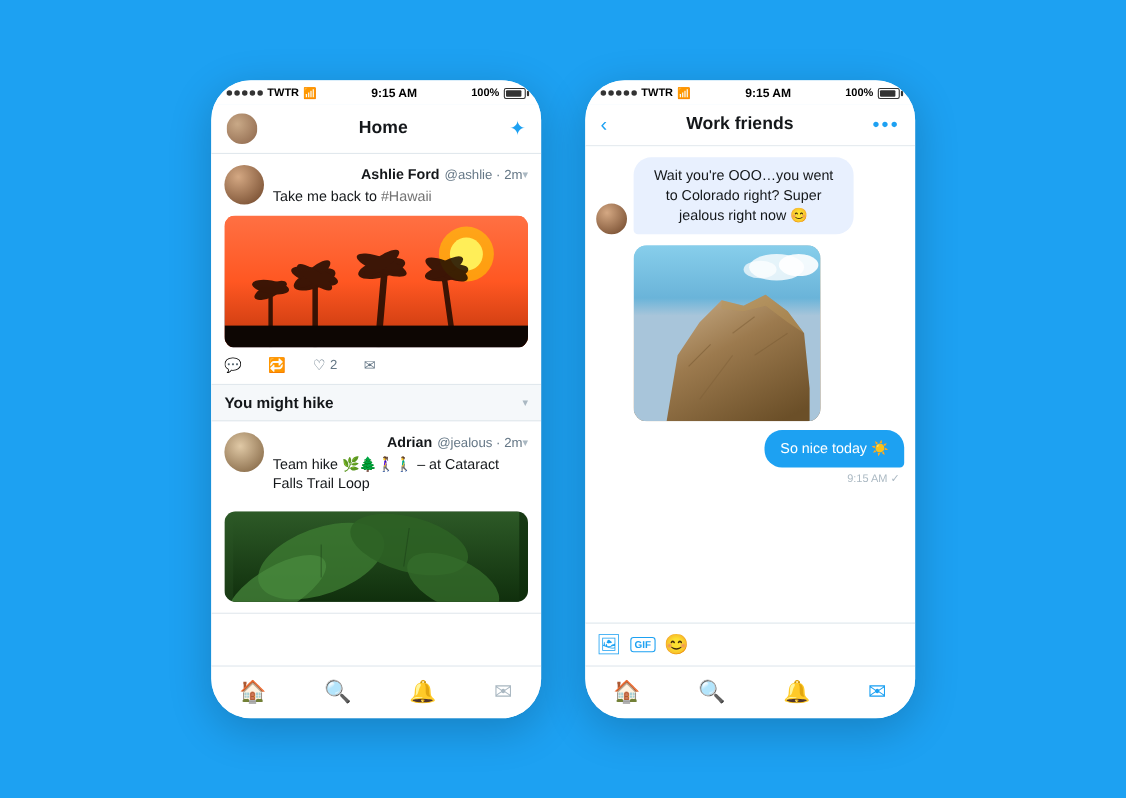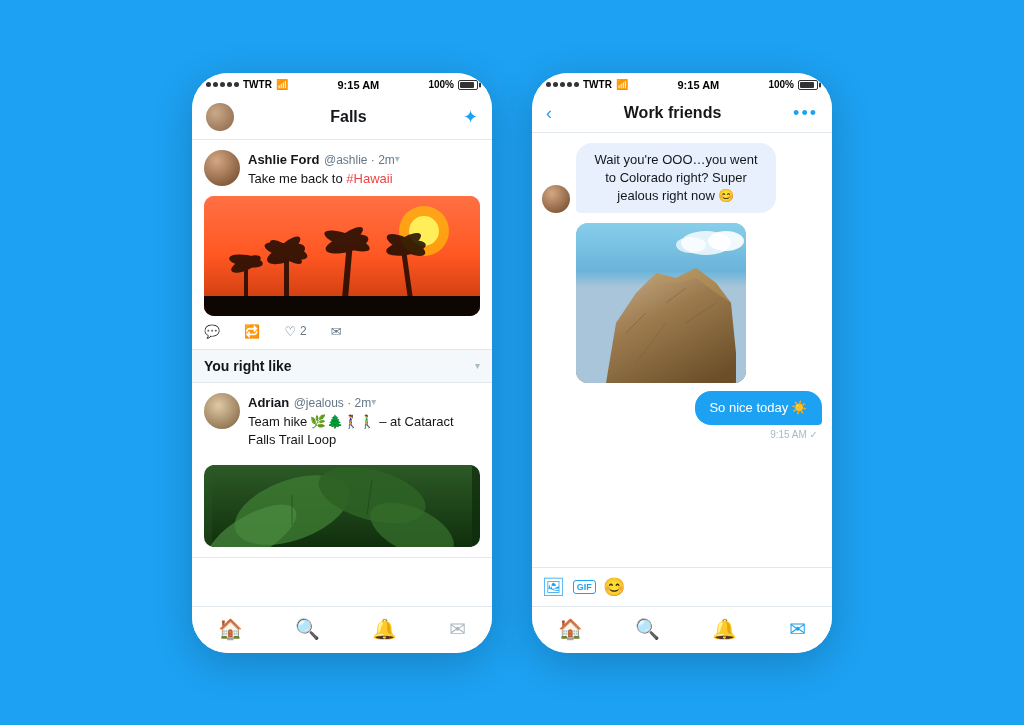--- a/index.html
+++ b/index.html
@@ -85,28 +85,28 @@
     .tweet-header {
       display: flex; align-items: flex-start; gap: 8px;
     }
     .tweet-avatar {
       width: 36px; height: 36px; border-radius: 50%;
       background: radial-gradient(circle at 35% 30%, #d4a883, #6b4226);
       flex-shrink: 0;
     }
     .tweet-meta { flex: 1; }
     .tweet-user-line {
-      display: flex; align-items: center; justify-content: flex-start;
+      display: flex; align-items: center; justify-content: flex-end;
     }
     .tweet-name { font-size: 13px; font-weight: 700; color: #14171a; }
     .tweet-handle { font-size: 12px; color: #657786; }
     .tweet-time { font-size: 12px; color: #657786; }
     .chevron-down { font-size: 10px; color: #aab8c2; }
     .tweet-text { font-size: 13px; color: #14171a; margin-top: 2px; line-height: 1.4; }
-    .tweet-text a { color: #ef4444; text-decoration: none; }
+    .tweet-text a { color: #737373; text-decoration: none; }
     .tweet-image {
       margin-top: 8px;
       border-radius: 10px;
       overflow: hidden;
       width: 100%;
       height: 120px;
     }
     .hawaii-img {
       width: 100%; height: 100%;
       background: linear-gradient(180deg, #ff7043 0%, #ff5722 30%, #bf360c 60%, #1a1a2e 100%);
@@ -246,21 +246,21 @@
       <div class="battery-icon">
           <div class="battery-fill"></div>
         </div>
     </div>
   </div>
 
   <div class="nav-bar">
     <div class="nav-avatar">
       <div class="nav-avatar-img"></div>
     </div>
-    <span class="title">Falls</span>
+    <span class="title">Home</span>
     <span class="compose-icon">✦</span>
   </div>
 
   <div class="feed">
 
     <div class="tweet-card">
       <div class="tweet-header">
         <div class="tweet-avatar"></div>
         <div class="tweet-meta">
           <div class="tweet-user-line">
@@ -329,21 +329,21 @@
           <span>♡</span>
           <span class="action-count">2</span>
         </span>
         <span class="action-btn">
           <span>✉</span>
         </span>
       </div>
     </div>
 
     <div class="section-header">
-      <span class="section-title">You right like</span>
+      <span class="section-title">You might hike</span>
       <span class="chevron-down">▾</span>
     </div>
 
     <div class="suggestion-card">
       <div class="suggestion-header">
         <div class="suggestion-avatar"></div>
         <div class="tweet-meta">
           <div class="tweet-user-line">
             <span>
               <span class="tweet-name">Adrian</span>

